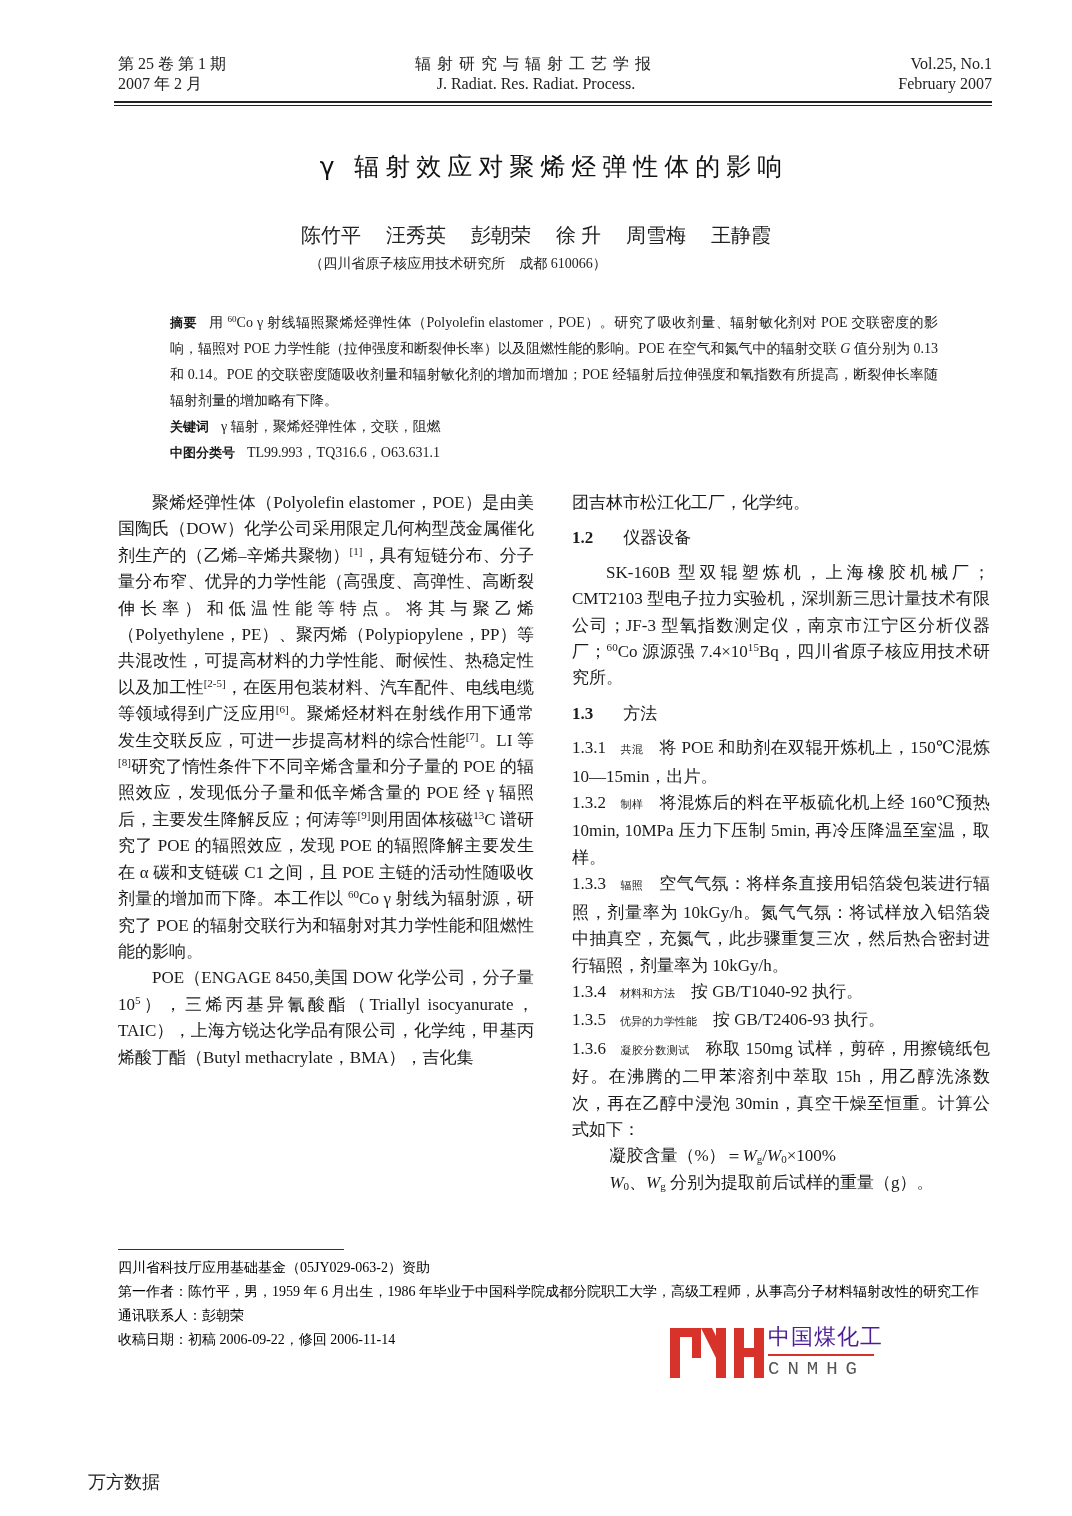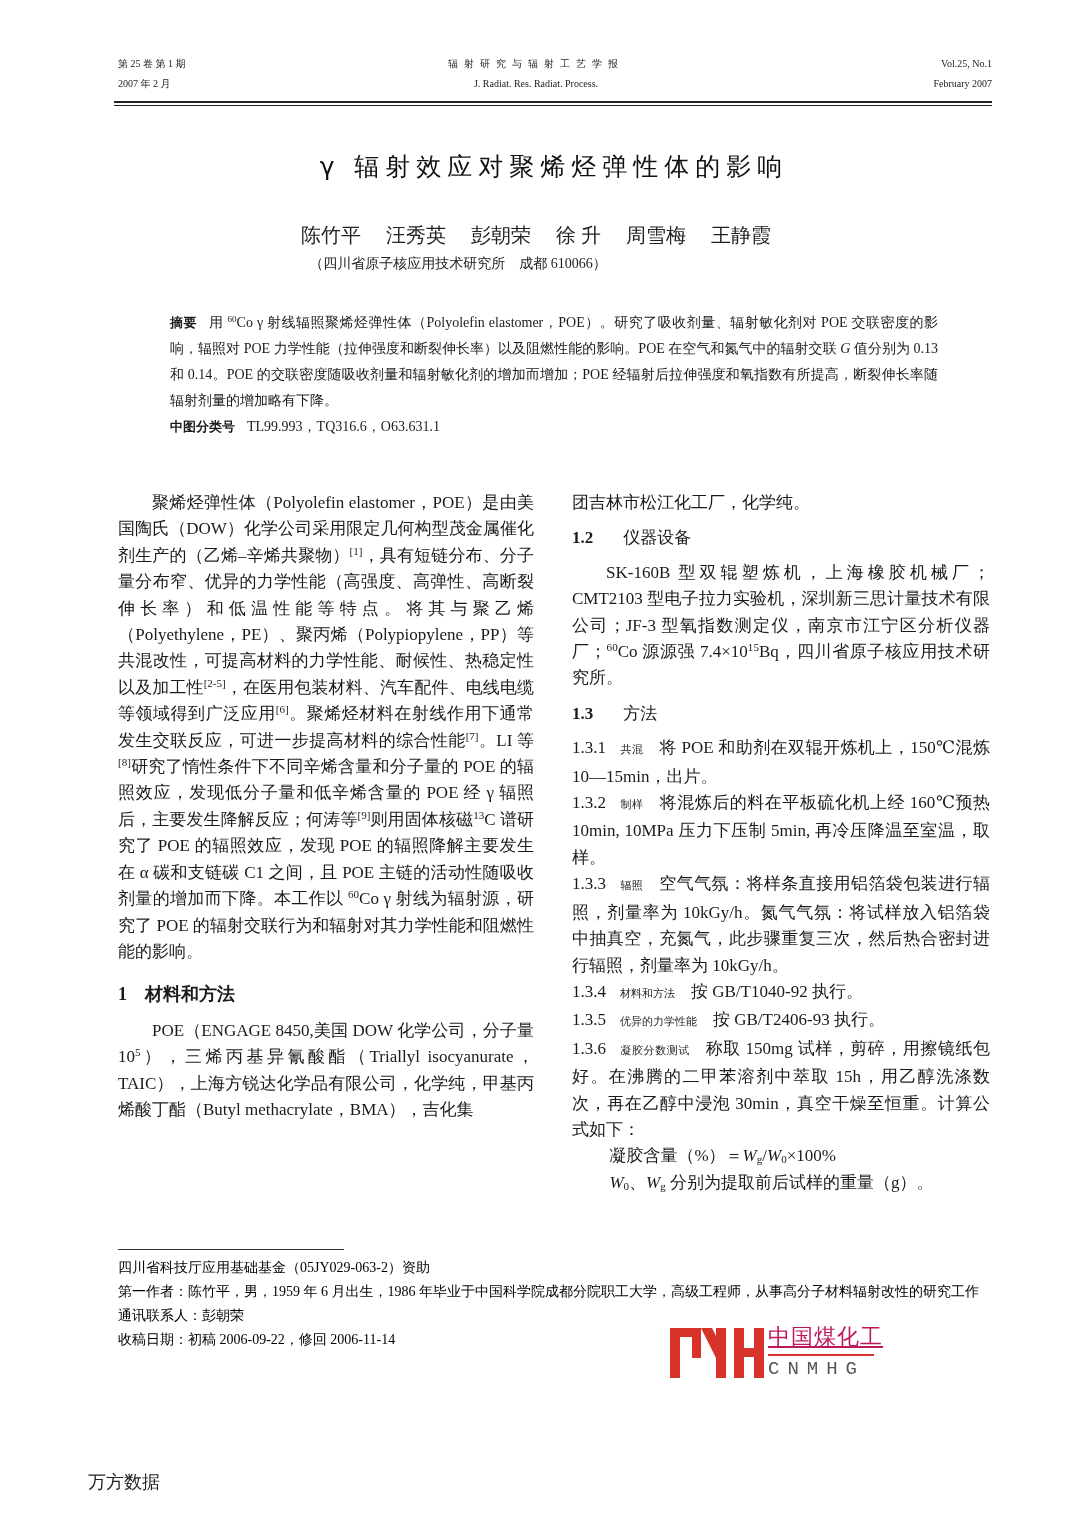--- a/index.html
+++ b/index.html
@@ -1,21 +1,21 @@
 <!DOCTYPE html>
 <html><head>
   <meta charset="utf-8">
   <style>
     html, body { margin: 0; padding: 0; background: #ffffff; }
     body { width: 1072px; height: 1516px; position: relative; overflow: hidden;
            font-family: "Liberation Serif", "DejaVu Serif", serif; color: #1a1a1a; }
     .abs { position: absolute; }
 
     
-    .hdr { font-size: 10px; line-height: 20px; color: #222; }
+    .hdr { font-size: 16px; line-height: 20px; color: #222; }
     .hdr-left { left: 118px; top: 54px; }
     .hdr-center { left: 0; width: 1072px; top: 54px; text-align: center; }
     .hdr-right { right: 80px; top: 54px; text-align: right; }
     .hdr-center .jt-cn { letter-spacing: 6px; }
     .rule-thick { left: 114px; width: 878px; top: 101px; height: 2px; background: #222; }
     .rule-thin { left: 114px; width: 878px; top: 105px; height: 1px; background: #222; }
 
     
     .title { left: 18px; width: 1072px; top: 150px; text-align: center; font-size: 25px;
              letter-spacing: 6px; font-family: "DejaVu Sans", "Liberation Sans", sans-serif; color: #111; }
@@ -45,21 +45,21 @@
     .sub3 .kw { font-family: "DejaVu Sans", sans-serif; font-size: 11px; margin-right: 16px; }
     .eq { padding-left: 2.2em; }
 
     
     .fn-rule { left: 118px; top: 1249px; width: 226px; height: 1px; background: #333; }
     .footnotes { left: 118px; width: 876px; top: 1256px; font-size: 14px; line-height: 24px; color: #000000; }
     .footnotes p { margin: 0; }
 
     
     .logo { left: 670px; top: 1320px; width: 220px; height: 70px; }
-    .logo-cn { left: 768px; top: 1322px; font-size: 22px; color: #be185d; font-family: "DejaVu Sans", sans-serif; letter-spacing: 1px; text-decoration: underline; }
+    .logo-cn { left: 768px; top: 1322px; font-size: 22px; color: #4c1d95; font-family: "DejaVu Sans", sans-serif; letter-spacing: 1px; }
     .logo-line { left: 768px; top: 1354px; width: 106px; height: 2px; background: #d8332b; }
     .logo-en { left: 768px; top: 1358px; font-size: 19px; color: #555; letter-spacing: 8px; font-family: Liberation Mono, monospace; }
 
     .watermark { left: 88px; top: 1470px; font-size: 18px; color: #222; font-family: "DejaVu Sans", "Liberation Sans", sans-serif; }
   </style>
 </head>
 <body>
 
 <div class="abs hdr hdr-left">
   <div>第 25 卷 第 1 期</div>
@@ -82,26 +82,26 @@
   <span>汪秀英</span>
   <span>彭朝荣</span>
   <span>徐 升</span>
   <span>周雪梅</span>
   <span>王静霞</span>
 </div>
 <div class="abs affil">（四川省原子核应用技术研究所　成都 610066）</div>
 
 <div class="abs abstract">
   <p><span class="lbl">摘要</span><span>用 </span><sup>60</sup><span>Co γ 射线辐照聚烯烃弹性体（Polyolefin elastomer，POE）。研究了吸收剂量、辐射敏化剂对 POE 交联密度的影响，辐照对 POE 力学性能（拉伸强度和断裂伸长率）以及阻燃性能的影响。POE 在空气和氮气中的辐射交联 </span><span class="it">G</span><span> 值分别为 0.13 和 0.14。POE 的交联密度随吸收剂量和辐射敏化剂的增加而增加；POE 经辐射后拉伸强度和氧指数有所提高，断裂伸长率随辐射剂量的增加略有下降。</span></p>
+  <p><span class="lbl">关键词</span><span>γ 辐射，聚烯烃弹性体，交联，阻燃</span></p>
   <p><span class="lbl">中图分类号</span><span>TL99.993，TQ316.6，O63.631.1</span></p>
 </div>
 
 <div class="abs col col-left">
   <p class="indent"><span>聚烯烃弹性体（Polyolefin elastomer，POE）是由美国陶氏（DOW）化学公司采用限定几何构型茂金属催化剂生产的（乙烯–辛烯共聚物）</span><sup>[1]</sup><span>，具有短链分布、分子量分布窄、优异的力学性能（高强度、高弹性、高断裂伸长率）和低温性能等特点。将其与聚乙烯（Polyethylene，PE）、聚丙烯（Polypiopylene，PP）等共混改性，可提高材料的力学性能、耐候性、热稳定性以及加工性</span><sup>[2-5]</sup><span>，在医用包装材料、汽车配件、电线电缆等领域得到广泛应用</span><sup>[6]</sup><span>。聚烯烃材料在射线作用下通常发生交联反应，可进一步提高材料的综合性能</span><sup>[7]</sup><span>。LI 等</span><sup>[8]</sup><span>研究了惰性条件下不同辛烯含量和分子量的 POE 的辐照效应，发现低分子量和低辛烯含量的 POE 经 γ 辐照后，主要发生降解反应；何涛等</span><sup>[9]</sup><span>则用固体核磁</span><sup>13</sup><span>C 谱研究了 POE 的辐照效应，发现 POE 的辐照降解主要发生在 α 碳和支链碳 C1 之间，且 POE 主链的活动性随吸收剂量的增加而下降。本工作以 </span><sup>60</sup><span>Co γ 射线为辐射源，研究了 POE 的辐射交联行为和辐射对其力学性能和阻燃性能的影响。</span></p>
-  <div class="sec1"><span class="num">1</span><span>材料和方法</span></div>
   <p class="indent"><span>POE（ENGAGE 8450,美国 DOW 化学公司，分子量 10</span><sup>5</sup><span>），三烯丙基异氰酸酯（Triallyl isocyanurate，TAIC），上海方锐达化学品有限公司，化学纯，甲基丙烯酸丁酯（Butyl methacrylate，BMA），吉化集</span></p>
 </div>
 
 <div class="abs col col-right">
   <p>团吉林市松江化工厂，化学纯。</p>
   <div class="sec2"><span class="num">1.2</span><span>仪器设备</span></div>
   <p class="indent"><span>SK-160B 型双辊塑炼机，上海橡胶机械厂；CMT2103 型电子拉力实验机，深圳新三思计量技术有限公司；JF-3 型氧指数测定仪，南京市江宁区分析仪器厂；</span><sup>60</sup><span>Co 源源强 7.4×10</span><sup>15</sup><span>Bq，四川省原子核应用技术研究所。</span></p>
   <div class="sec2"><span class="num">1.3</span><span>方法</span></div>
   <p class="sub3"><span class="num">1.3.1</span><span class="kw">共混</span><span>将 POE 和助剂在双辊开炼机上，150℃混炼 10—15min，出片。</span></p>
   <p class="sub3"><span class="num">1.3.2</span><span class="kw">制样</span><span>将混炼后的料在平板硫化机上经 160℃预热 10min, 10MPa 压力下压制 5min, 再冷压降温至室温，取样。</span></p>

